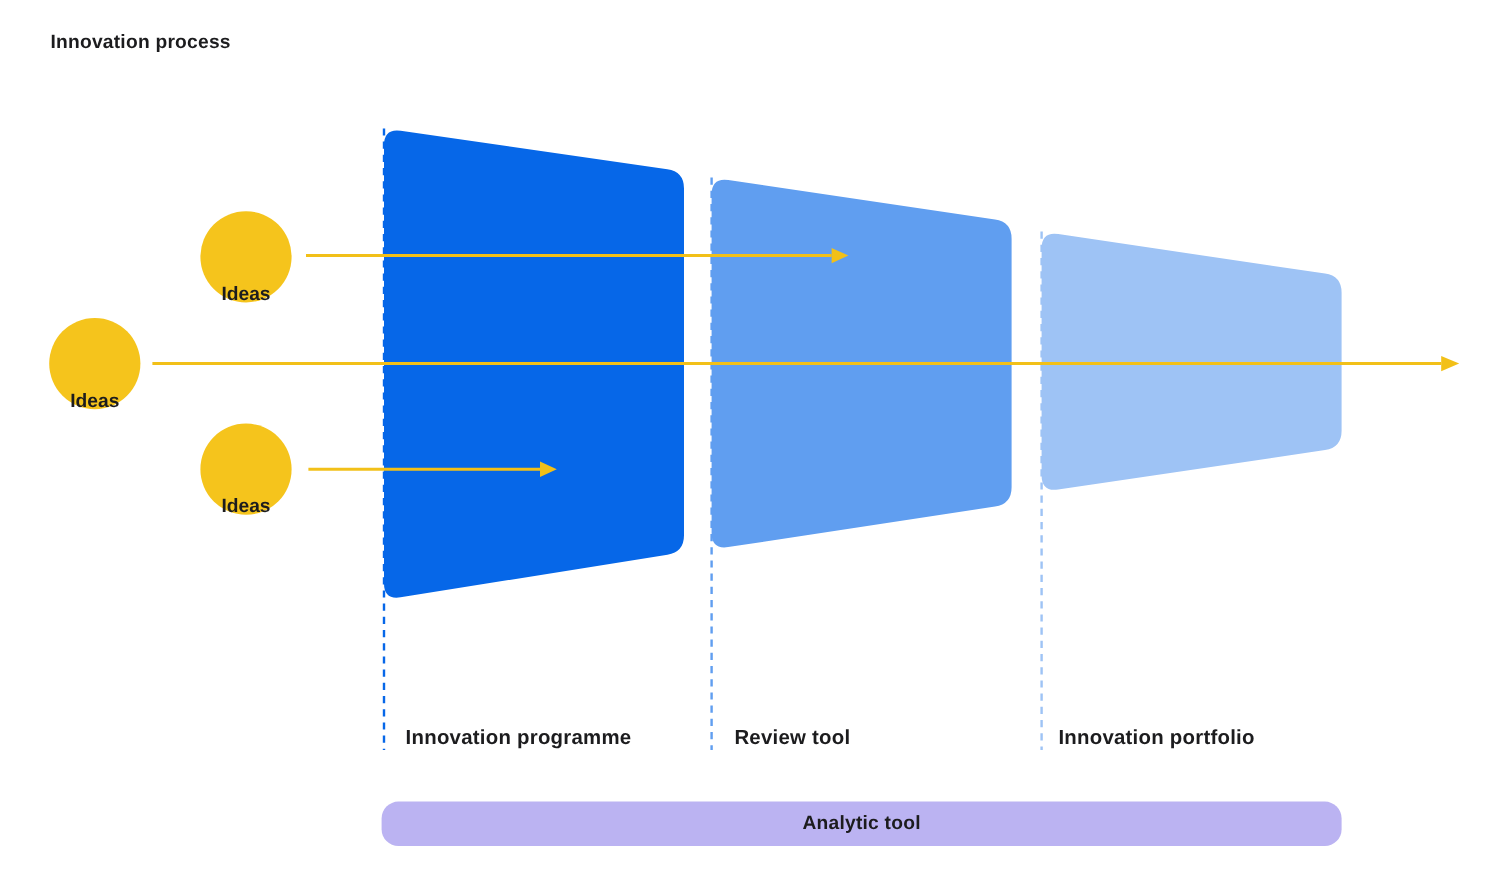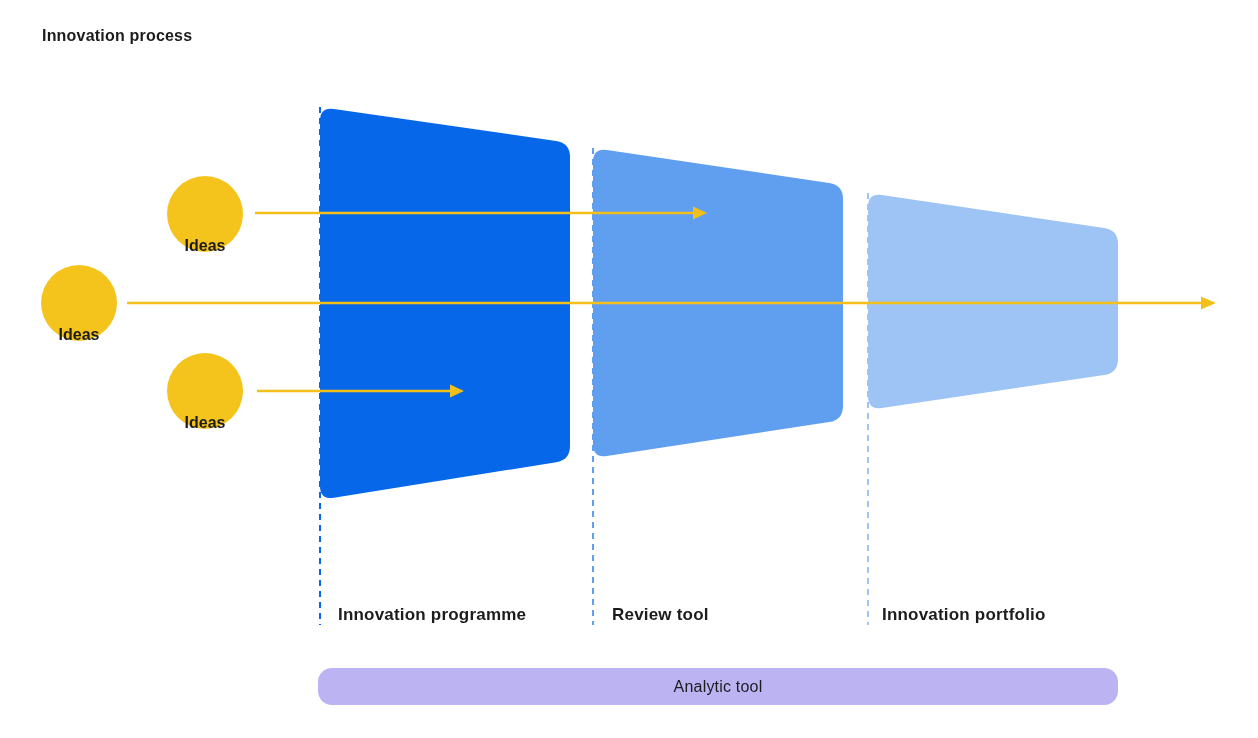--- a/index.html
+++ b/index.html
@@ -45,21 +45,21 @@
   .stage-label.s2{left:612px;}
   .stage-label.s3{left:882px;}
 
   .analytic-bar{
     position:absolute;left:318px;top:668px;width:800px;height:37px;
     background:var(--analytic-purple,#bbb3f2);
     border-radius:14px;
     display:flex;align-items:center;justify-content:center;
   }
   .analytic-bar .bar-label{
-    position:static;font-size:16px;font-weight:normal;color:var(--text-dark,#1c1c1e);
+    position:static;font-size:16px;font-weight:bold;color:var(--text-dark,#1c1c1e);
     letter-spacing:.2px;
   }
 </style>
 </head>
 <body>
 
 <div class="canvas">
 
   <svg class="diagram-svg" viewBox="0 0 1258 738">
 

